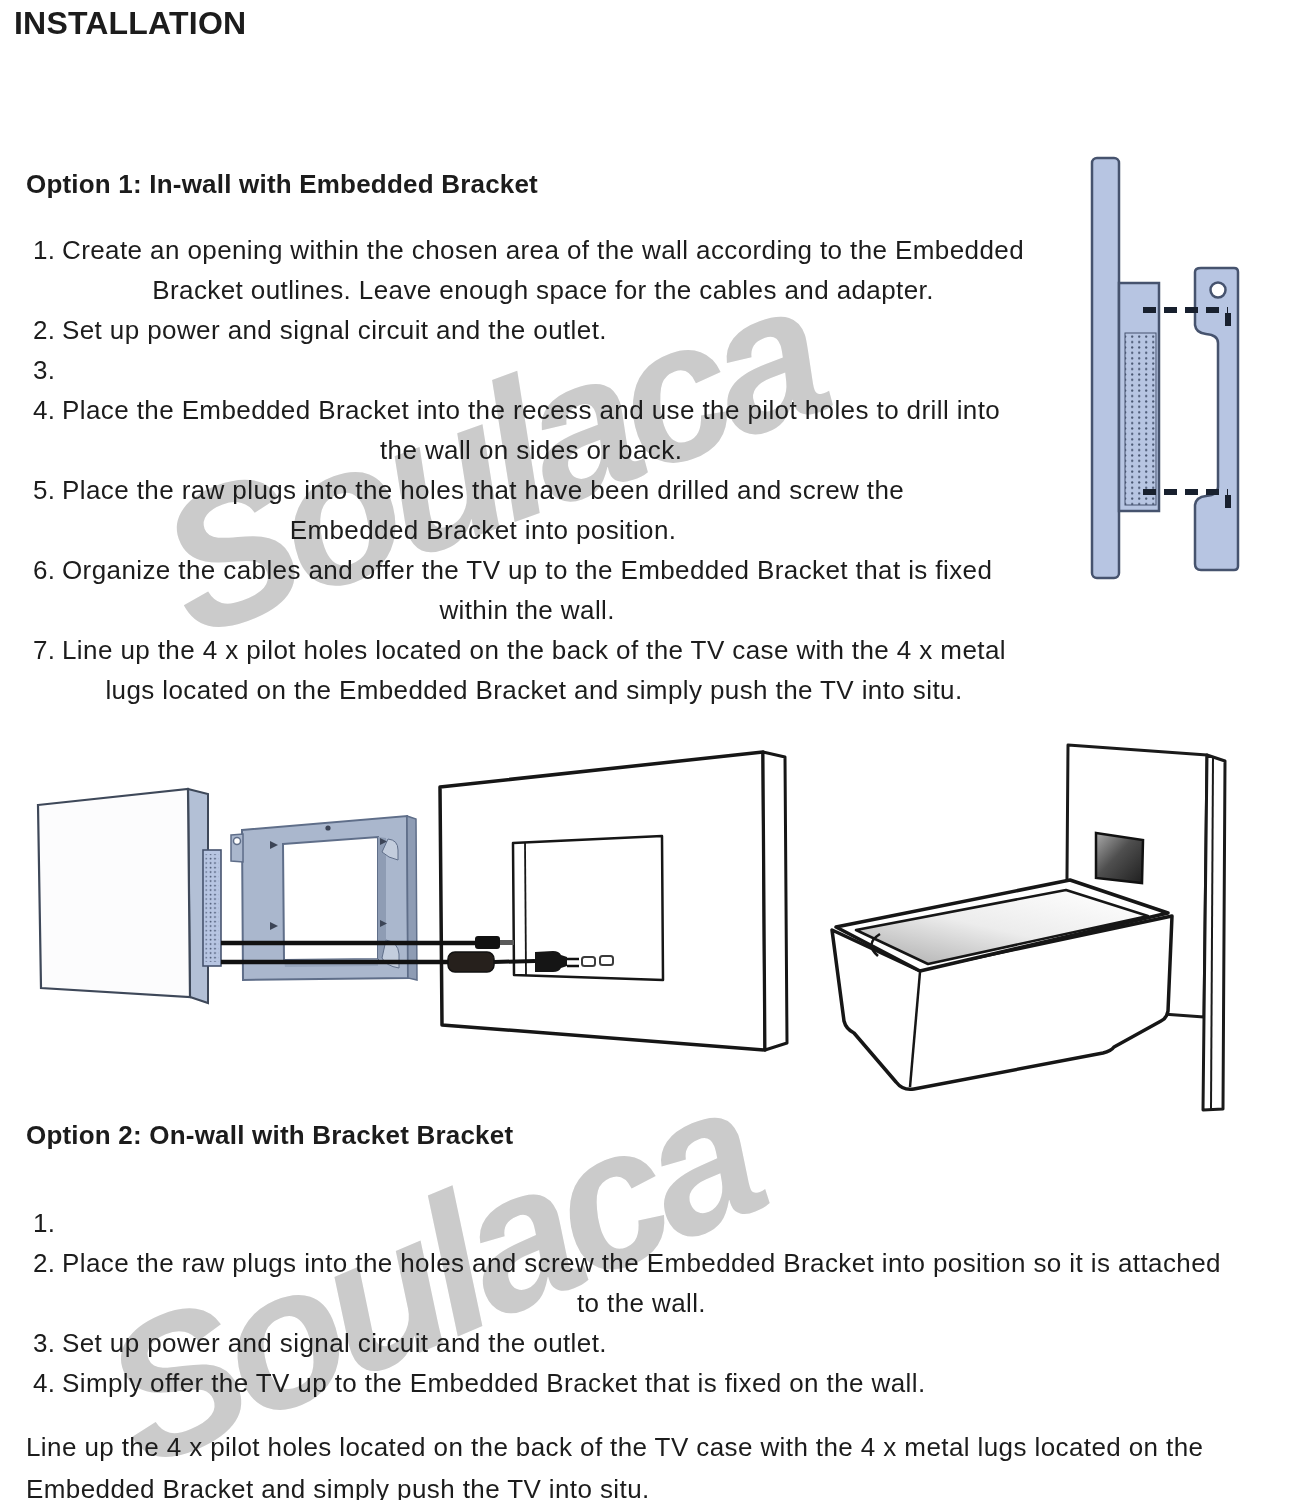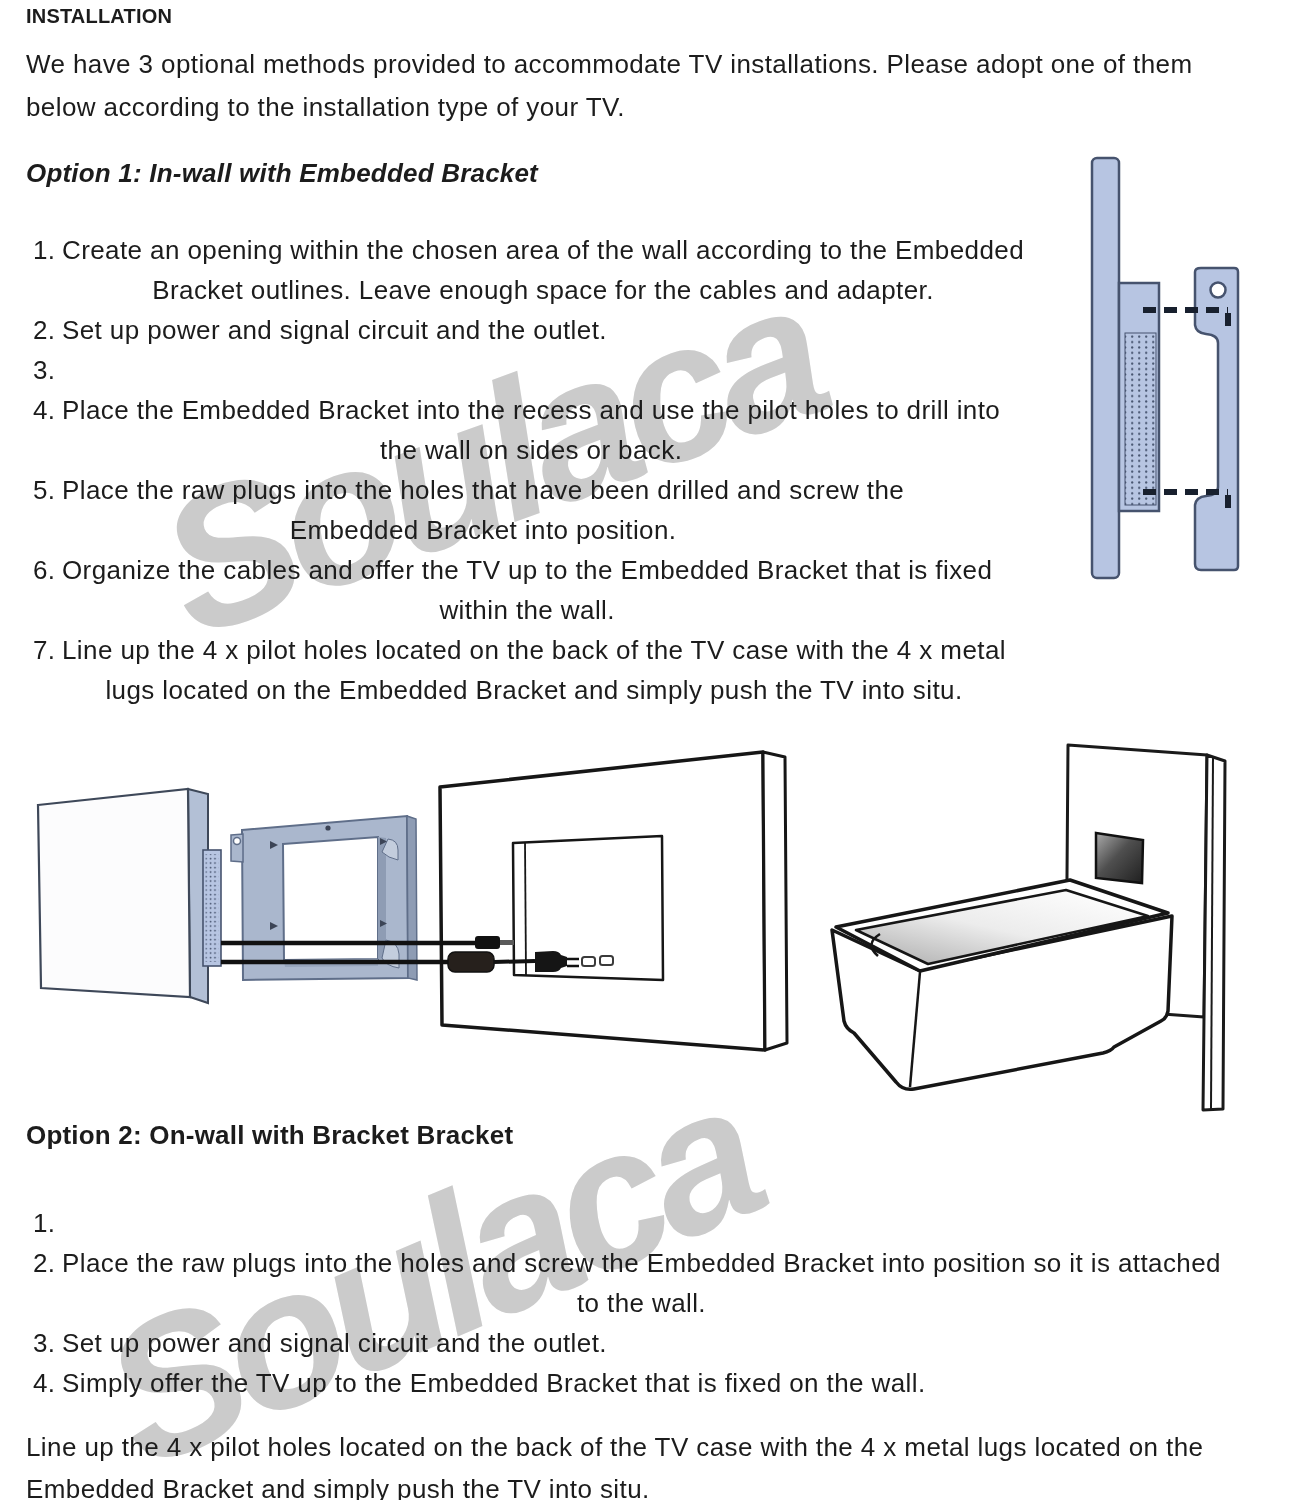--- a/index.html
+++ b/index.html
@@ -2,24 +2,24 @@
 <html><head>
 <meta charset="utf-8">
 <style>
   html,body{margin:0;padding:0;background:#e9e9e9;}
   .page{
     position:relative;width:1300px;height:1500px;background:#ffffff;
     overflow:hidden;font-family:"Liberation Sans",sans-serif;color:#1c1c1c;
   }
   
   .abs{position:absolute;}
-  .doc-title{left:26px;top:5px;font-size:20px;font-weight:bold;letter-spacing:.2px;z-index:2;}
+  .doc-title{left:14px;top:5px;font-size:32px;font-weight:bold;letter-spacing:.2px;z-index:2;}
   .intro{left:26px;top:43px;font-size:26px;line-height:43px;letter-spacing:.4px;white-space:nowrap;z-index:2;}
   .sec-heading{font-size:26px;font-weight:bold;letter-spacing:.2px;white-space:nowrap;z-index:2;}
-  #opt1-heading{left:26px;top:158px;font-style:italic;}
+  #opt1-heading{left:26px;top:169px;}
   #opt2-heading{left:26px;top:1120px;}
   .num-list{left:33px;font-size:26px;line-height:40px;letter-spacing:.4px;z-index:2;}
   #opt1-list{top:230px;}
   #opt2-list{top:1203px;}
   .li-row{display:flex;}
   .li-num{width:29px;flex:0 0 29px;}
   .li-text{white-space:nowrap;text-align:center;}
   .closing{left:26px;top:1426px;font-size:26px;line-height:42px;letter-spacing:.4px;white-space:nowrap;z-index:2;}
   
   .watermark{
@@ -37,21 +37,20 @@
 </style>
 </head>
 <body>
 
 <div class="page">
 
   <div class="watermark" id="wm1">Soulaca</div>
   <div class="watermark" id="wm2">Soulaca</div>
 
   <div class="abs doc-title">INSTALLATION</div>
-  <div class="abs intro">We have 3 optional methods provided to accommodate TV installations. Please adopt one of them<br>below according to the installation type of your TV.</div>
   <div class="abs sec-heading" id="opt1-heading">Option 1: In-wall with Embedded Bracket</div>
   <div class="abs num-list" id="opt1-list">
       <div class="li-row">
         <span class="li-num">1.</span>
         <div class="li-text">Create an opening within the chosen area of the wall according to the Embedded<br>Bracket outlines. Leave enough space for the cables and adapter.</div>
       </div>
       <div class="li-row">
         <span class="li-num">2.</span>
         <div class="li-text">Set up power and signal circuit and the outlet.</div>
       </div>

